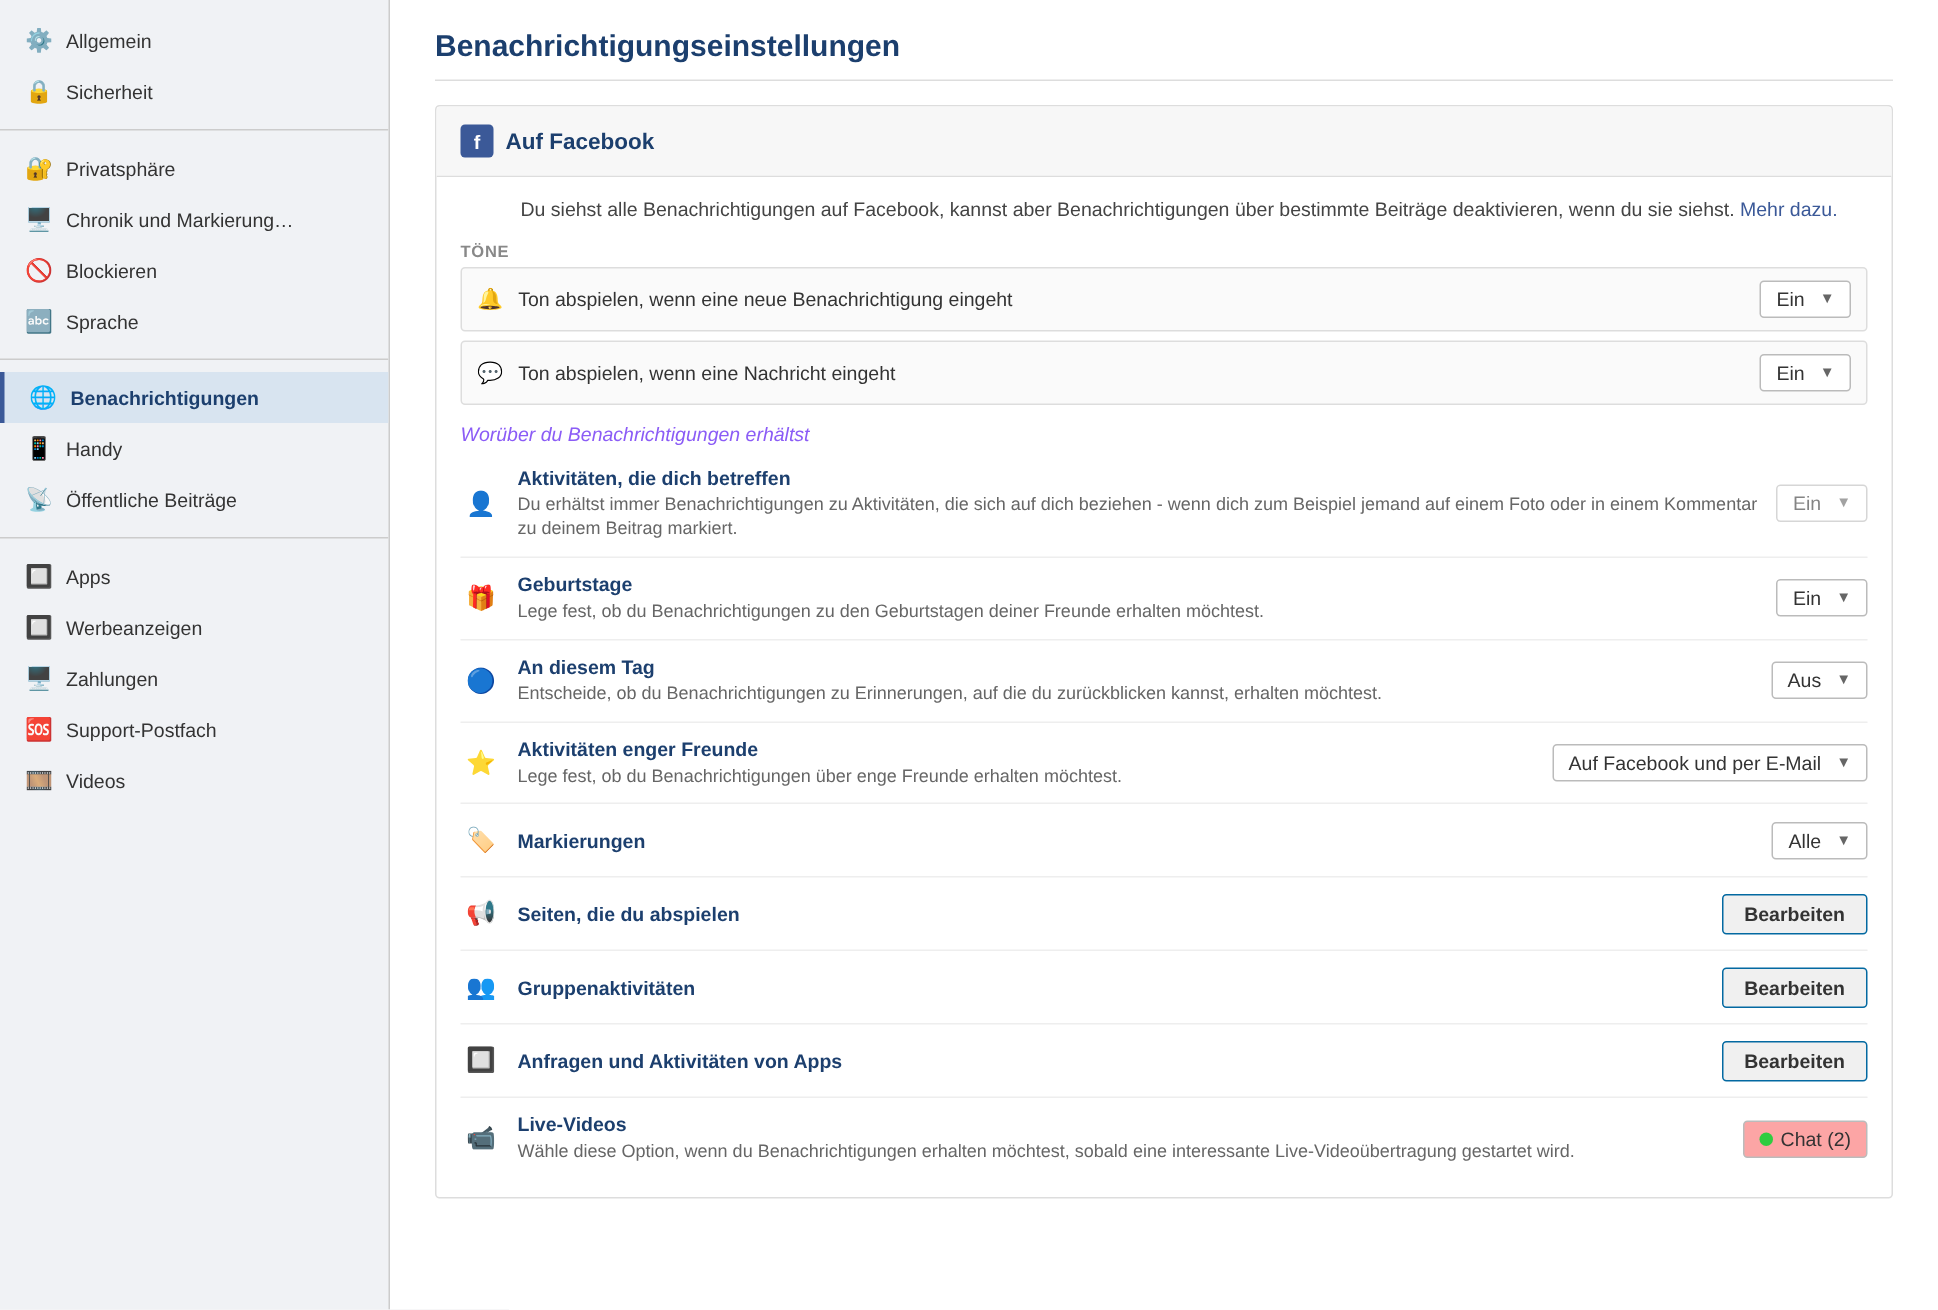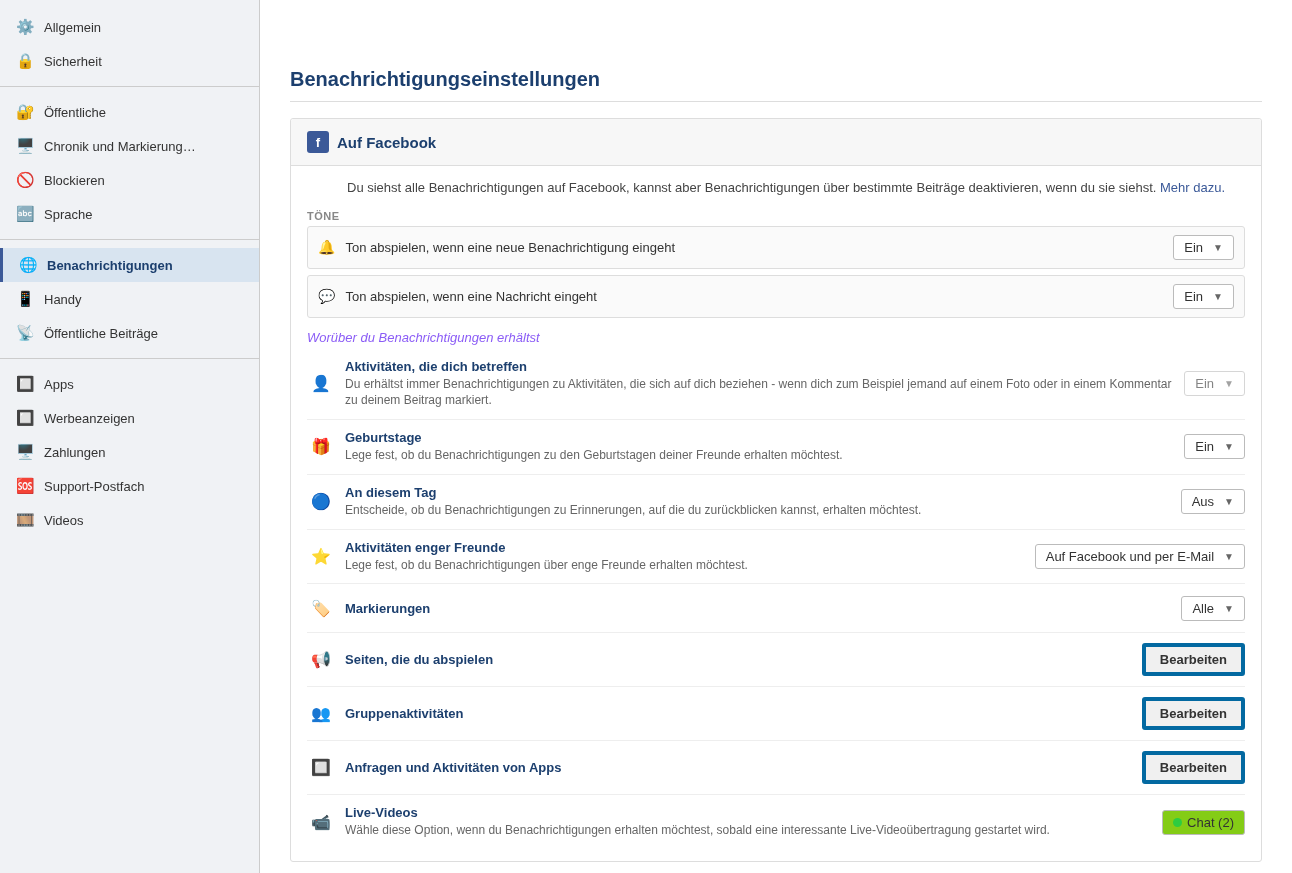--- a/index.html
+++ b/index.html
@@ -51,21 +51,20 @@
       overflow-y: auto;
       padding: 20px 30px 20px 30px;
     }
     .page-title {
       font-size: 20px;
       font-weight: bold;
       color: #1c3f6e;
       margin-bottom: 16px;
       padding-bottom: 10px;
       border-bottom: 1px solid #ddd;
-      margin-top: 48px;
     }
 
     
     .section-box {
       border: 1px solid #ddd;
       border-radius: 3px;
       margin-bottom: 16px;
       background: #fff;
     }
     .section-header {
@@ -166,21 +165,21 @@
       color: #333;
       display: flex;
       align-items: center;
       gap: 10px;
       white-space: nowrap;
     }
     .dropdown-arrow { font-size: 10px; color: #666; }
 
     .btn-bearbeiten {
       background: #f0f0f0;
-      border: 4px solid #0369a1;
+      border: 1px solid #0369a1;
       border-radius: 3px;
       padding: 5px 14px;
       font-size: 13px;
       cursor: pointer;
       color: #333;
       font-weight: bold;
     }
 
     
     .tones-section {
@@ -201,21 +200,21 @@
       color: #555;
     }
     .tone-text {
       flex: 1;
       font-size: 13px;
       color: #333;
     }
 
     
     .chat-btn {
-      background: #84cc16;
+      background: #fca5a5;
       border: 1px solid #bbb;
       border-radius: 3px;
       padding: 4px 10px;
       font-size: 13px;
       cursor: pointer;
       color: #333;
       display: flex;
       align-items: center;
       gap: 5px;
     }
@@ -236,21 +235,21 @@
       <span class="icon">⚙️</span>
       <span>Allgemein</span>
     </div>
     <div class="sidebar-item">
       <span class="icon">🔒</span>
       <span>Sicherheit</span>
     </div>
     <hr class="sidebar-divider">
     <div class="sidebar-item">
       <span class="icon">🔐</span>
-      <span>Öffentliche</span>
+      <span>Privatsphäre</span>
     </div>
     <div class="sidebar-item">
       <span class="icon">🖥️</span>
       <span>Chronik und Markierung…</span>
     </div>
     <div class="sidebar-item">
       <span class="icon">🚫</span>
       <span>Blockieren</span>
     </div>
     <div class="sidebar-item">

